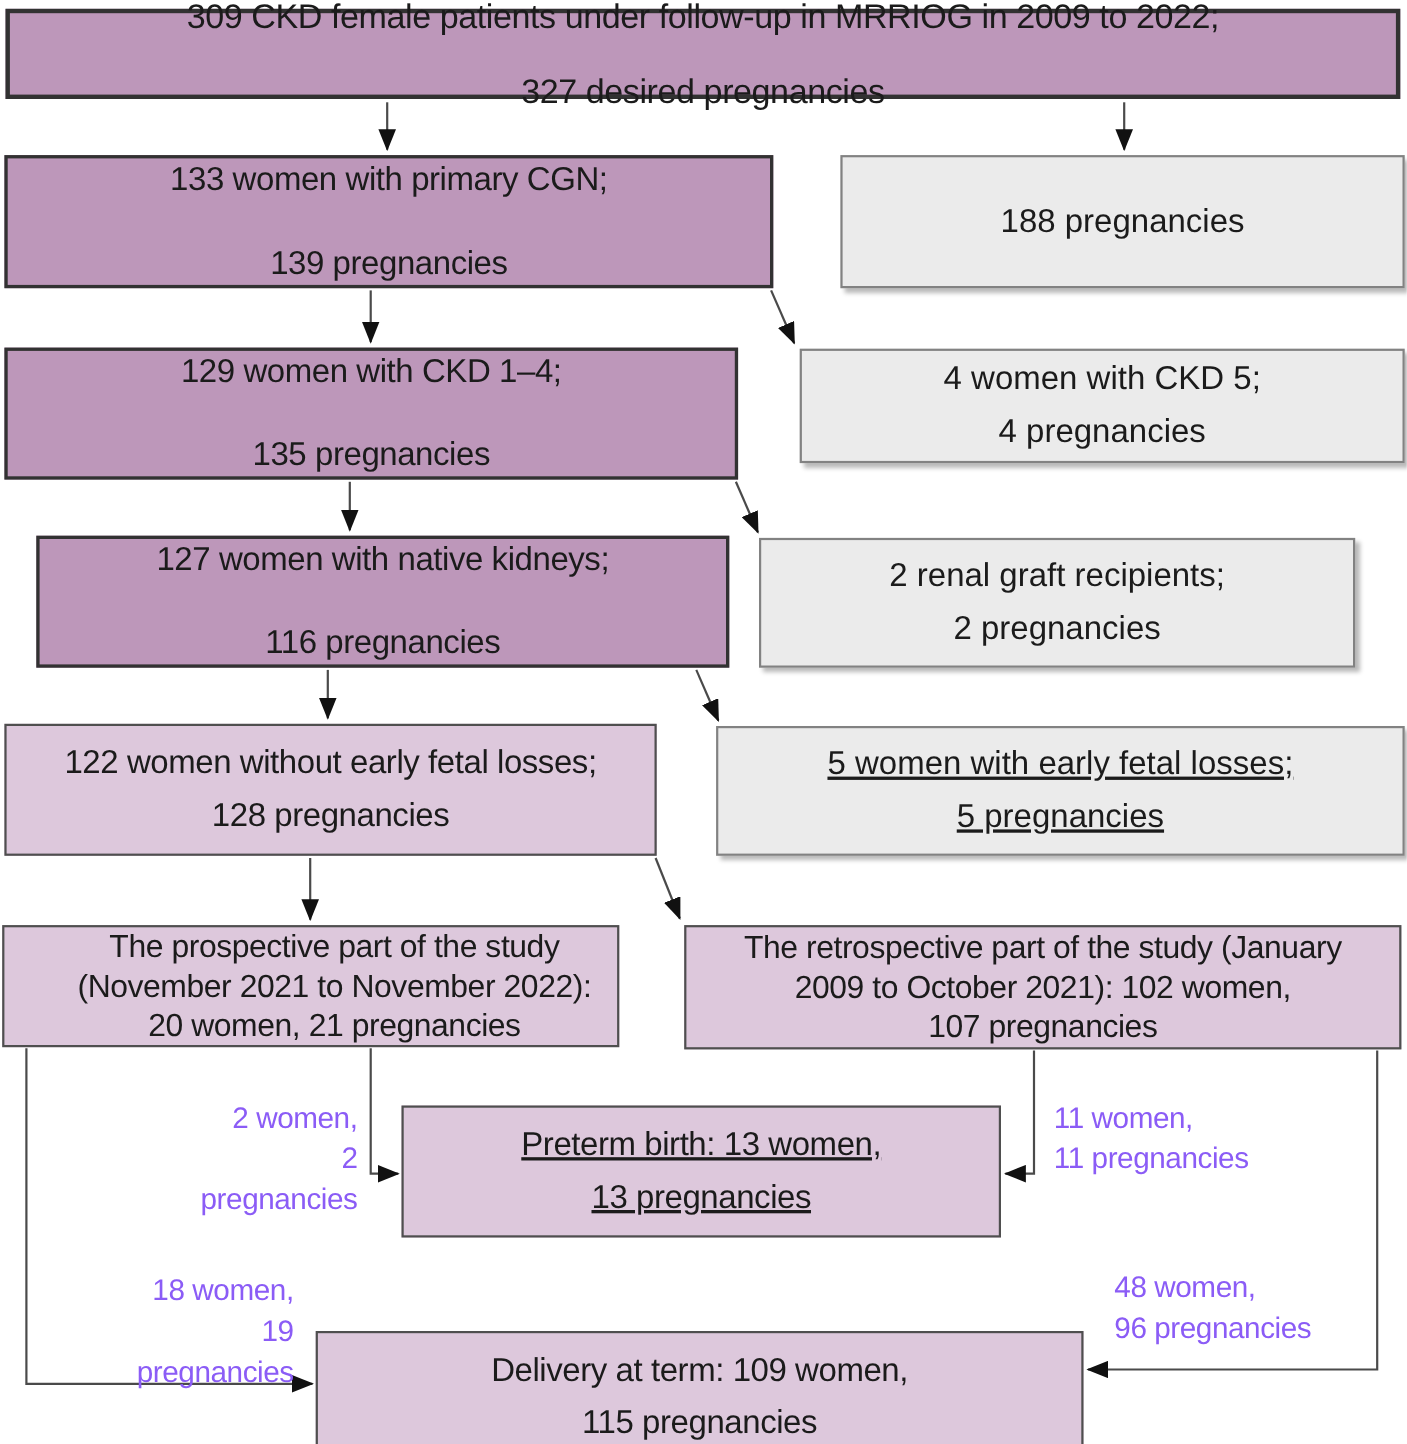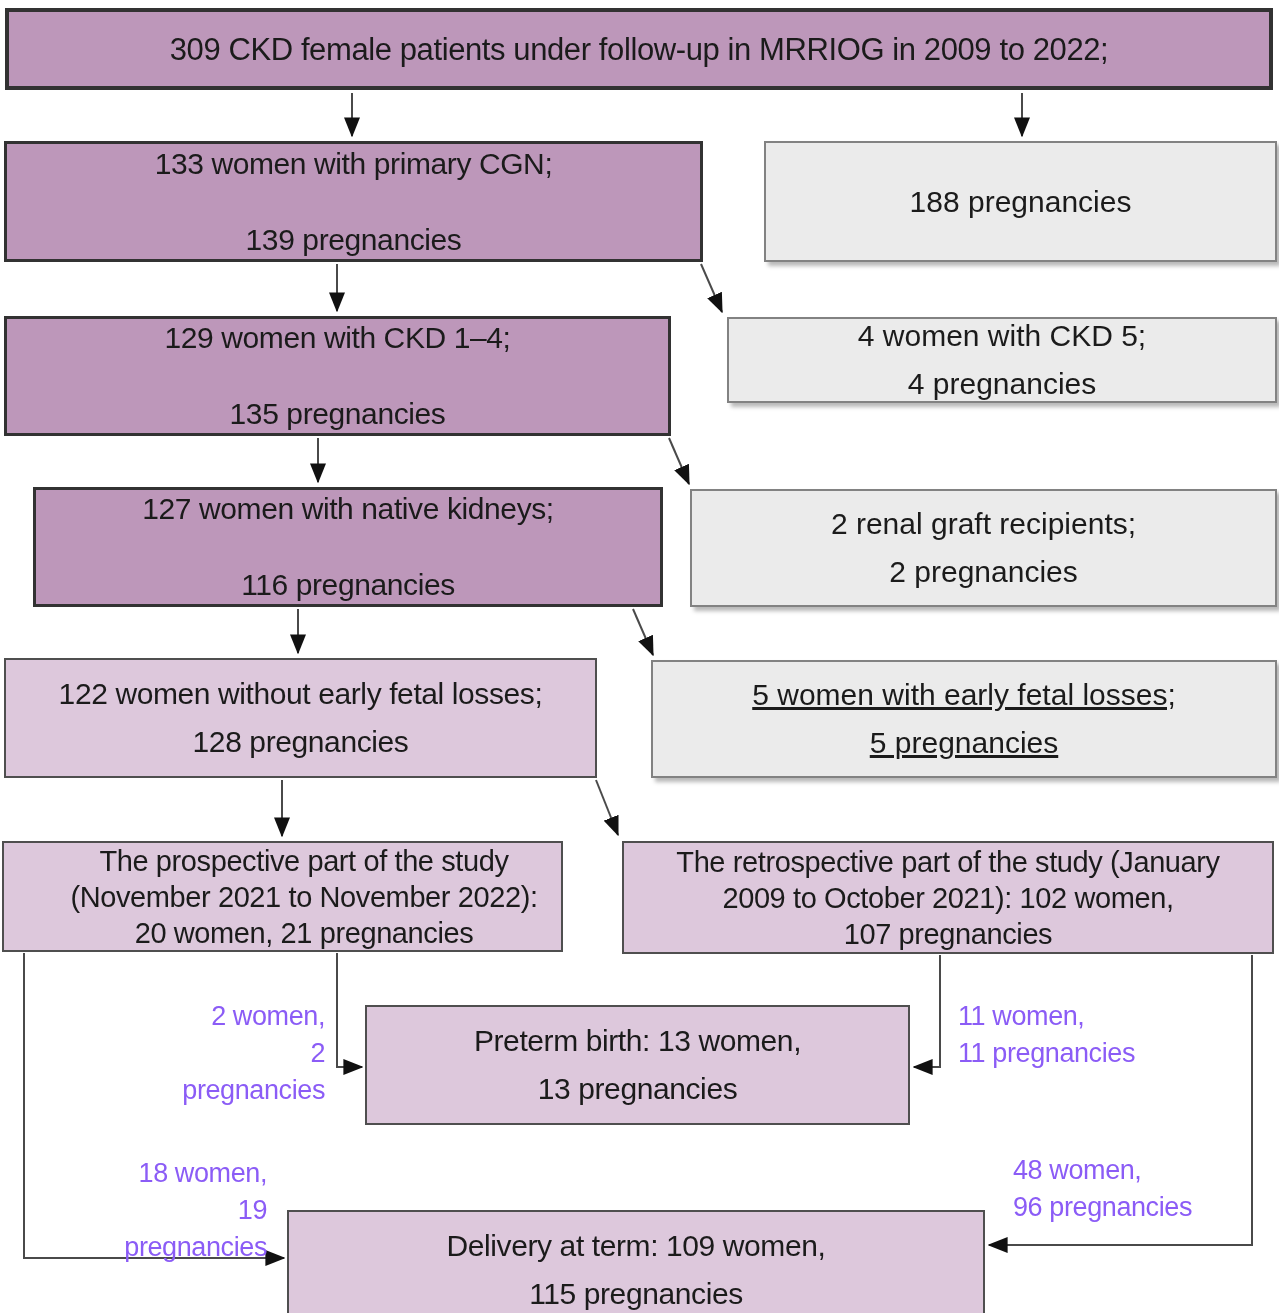--- a/index.html
+++ b/index.html
@@ -60,47 +60,48 @@
     <path d="M282 780 L282 836" marker-end="url(#ah)"></path>
     <path d="M596 780 L618 835" marker-end="url(#ah)"></path>
     <path d="M337 953 L337 1067 L362 1067" marker-end="url(#ah)"></path>
     <path d="M940 955 L940 1067 L914 1067" marker-end="url(#ah)"></path>
     <path d="M24 953 L24 1258 L284 1258" marker-end="url(#ah)"></path>
     <path d="M1252 955 L1252 1245 L989 1245" marker-end="url(#ah)"></path>
   </svg>
 
   <div class="node dark root" style="left:5px;top:8px;width:1268px;height:82px;">
     <span>309 CKD female patients under follow-up in MRRIOG in 2009 to 2022;</span>
+    <span>327 desired pregnancies</span>
   </div>
 
   <div class="node dark" style="left:4px;top:141px;width:699px;height:121px;">
     <span>133 women with primary CGN;</span>
     <span>139 pregnancies</span>
   </div>
 
   <div class="node gray" style="left:764px;top:141px;width:513px;height:121px;">
     <span>188 pregnancies</span>
   </div>
 
   <div class="node dark" style="left:4px;top:316px;width:667px;height:120px;">
     <span>129 women with CKD 1–4;</span>
     <span>135 pregnancies</span>
   </div>
 
-  <div class="node gray" style="left:727px;top:317px;width:550px;height:86px;">
+  <div class="node gray" style="left:727px;top:317px;width:550px;height:104px;">
     <span>4 women with CKD 5;</span>
     <span>4 pregnancies</span>
   </div>
 
   <div class="node dark" style="left:4px;top:487px;width:630px;height:120px;margin-left:29px;">
     <span>127 women with native kidneys;</span>
     <span>116 pregnancies</span>
   </div>
 
-  <div class="node gray" style="left:690px;top:489px;width:587px;height:118px;align-items:center;">
+  <div class="node gray" style="left:690px;top:489px;width:542px;height:118px;align-items:center;">
     <span>2 renal graft recipients;</span>
     <span>2 pregnancies</span>
   </div>
 
   <div class="node light" style="left:4px;top:658px;width:593px;height:120px;">
     <span>122 women without early fetal losses;</span>
     <span>128 pregnancies</span>
   </div>
 
   <div class="node gray" style="left:651px;top:660px;width:626px;height:118px;text-decoration:underline;">
@@ -113,21 +114,21 @@
     <span>(November 2021 to November 2022):</span>
     <span>20 women, 21 pregnancies</span>
   </div>
 
   <div class="node light lines3" style="left:622px;top:841px;width:652px;height:113px;">
     <span>The retrospective part of the study (January</span>
     <span>2009 to October 2021): 102 women,</span>
     <span>107 pregnancies</span>
   </div>
 
-  <div class="node light" style="left:365px;top:1005px;width:545px;height:120px;">
+  <div class="node light" style="left:365px;top:1005px;width:545px;height:120px;text-decoration:underline;">
     <span>Preterm birth: 13 women,</span>
     <span>13 pregnancies</span>
   </div>
 
   <div class="node light" style="left:287px;top:1190px;width:698px;height:119px;margin-top:20px;">
     <span>Delivery at term: 109 women,</span>
     <span>115 pregnancies</span>
   </div>
 
   <div class="edge-label right" style="left:165px;top:998px;width:160px;">

